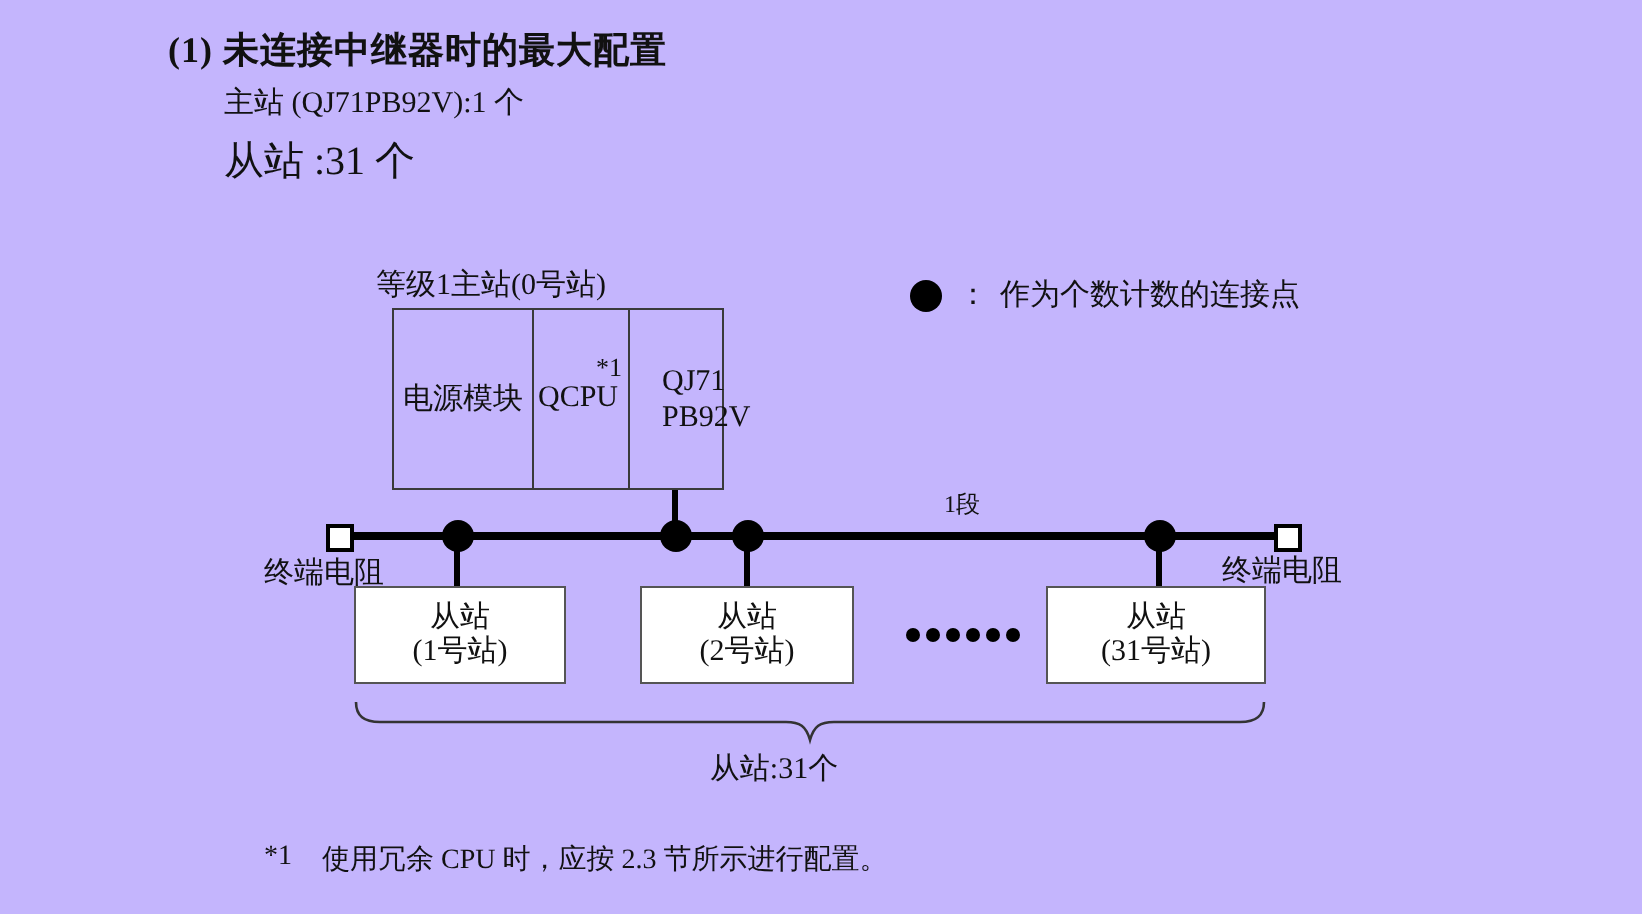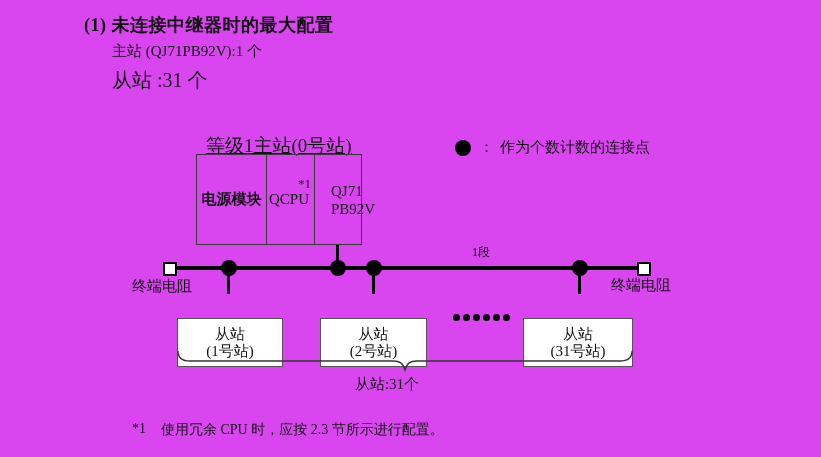--- a/index.html
+++ b/index.html
@@ -1,32 +1,32 @@
 <!DOCTYPE html>
 <html><head>
 <meta charset="utf-8">
 <style>
   html,body{margin:0;padding:0;background:#fff;}
   .page{
-    position:relative;width:821px;height:457px;background:#d946ef;overflow:hidden;
+    position:relative;width:821px;height:457px;background:#c4b5fd;overflow:hidden;
     font-family:"Liberation Serif","DejaVu Serif",serif;color:#111;
   }
   .abs{position:absolute;white-space:nowrap;}
   .doc-title{left:84px;top:13px;font-size:18px;font-weight:bold;letter-spacing:0.5px;}
   .spec1{left:112px;top:42px;font-size:15px;}
   .spec2{left:112px;top:67px;font-size:20px;}
 
-  .master-label{left:206px;top:133px;font-size:19px;text-decoration:underline;}
+  .master-label{left:188px;top:133px;font-size:15px;}
   .master-box{
     left:196px;top:154px;width:166px;height:91px;border:1px solid #3a3a3a;
     display:flex;box-sizing:border-box;
   }
   .mcell{box-sizing:border-box;display:flex;align-items:center;font-size:15px;}
   .mcell+.mcell{border-left:1px solid #3a3a3a;}
-  .mcell-power{width:69px;justify-content:center;font-weight:bold;}
+  .mcell-power{width:69px;justify-content:center;}
   .mcell-cpu{width:48px;position:relative;padding-left:2px;}
   .fn-mark{position:absolute;top:21px;right:3px;font-size:13px;}
   .mcell-pb{width:47px;flex-direction:column;align-items:flex-start;justify-content:center;padding-left:16px;line-height:18px;}
 
   .legend{left:455px;top:138px;display:flex;align-items:center;font-size:15px;}
   .legend-dot{width:16px;height:16px;border-radius:50%;background:#000;display:inline-block;margin-right:8px;}
   .legend-colon{margin-right:6px;}
 
   .seg-label{left:472px;top:244px;font-size:12px;}
   .bus-line{left:177px;top:266px;width:461px;height:4px;background:#000;}
@@ -38,21 +38,21 @@
   .bus-dot{position:absolute;width:16px;height:16px;border-radius:50%;background:#000;top:260px;}
   .dot-1{left:221px;} .dot-m{left:330px;} .dot-2{left:366px;} .dot-31{left:572px;}
   .term-sq{position:absolute;width:14px;height:14px;box-sizing:border-box;border:2px solid #000;background:#fff;top:262px;}
   .sq-left{left:163px;} .sq-right{left:637px;}
   .term-label{font-size:15px;}
   .tl-left{left:132px;top:277px;} .tl-right{left:611px;top:276px;}
 
   .slave-box{
     position:absolute;top:293px;height:49px;border:1px solid #555;box-sizing:border-box;
     display:flex;flex-direction:column;align-items:center;justify-content:center;
-    font-size:15px;line-height:17px;text-align:center;background:#fff;margin-top:25px;
+    font-size:15px;line-height:17px;text-align:center;background:#fff;
   }
   .sb1{left:177px;width:106px;} .sb2{left:320px;width:107px;} .sb31{left:523px;width:110px;}
 
   .ellipsis{left:453px;top:314px;display:flex;gap:3px;}
   .ellipsis i{width:7px;height:7px;border-radius:50%;background:#000;display:inline-block;}
 
   .brace-svg{left:170px;top:347px;}
   .brace-label{left:317px;top:375px;width:140px;text-align:center;font-size:15px;}
 
   .caption{left:0;top:398px;width:783px;text-align:center;font-size:15px;font-weight:bold;}

